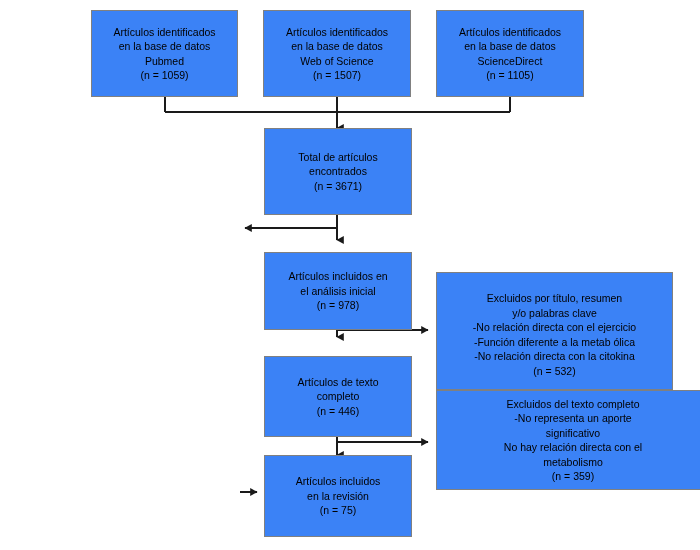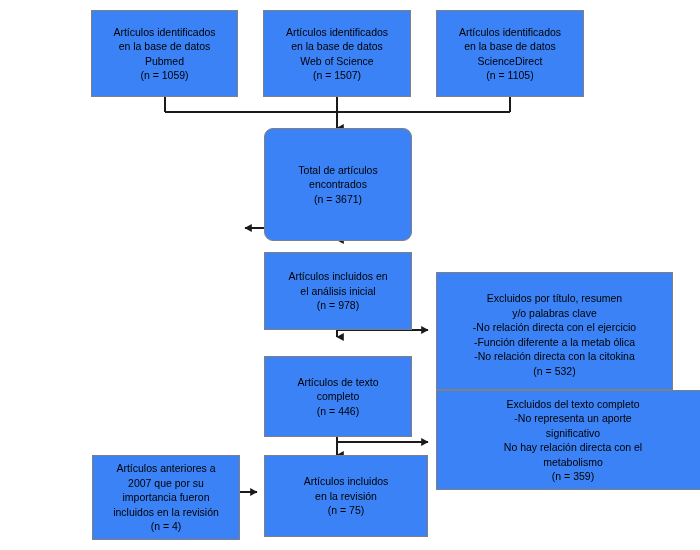--- a/index.html
+++ b/index.html
@@ -100,21 +100,21 @@
   <div class="node" style="left:263px; top:10px;  width:148px; height:87px;">Artículos identificados
 en la base de datos
 Web of Science
 (n = 1507)</div>
 
   <div class="node" style="left:436px; top:10px;  width:148px; height:87px;">Artículos identificados
 en la base de datos
 ScienceDirect
 (n = 1105)</div>
 
-  <div class="node" style="left:264px; top:128px; width:148px; height:113px;border-radius:9px;">Total de artículos
+  <div class="node" style="left:264px; top:128px; width:148px; height:87px;">Total de artículos
 encontrados
 (n = 3671)</div>
 
 
   <div class="node" style="left:264px; top:240px; width:148px; height:78px;margin-top:12px;">Artículos incluidos en
 el análisis inicial
 (n = 978)</div>
 
   <div class="node pad-top" style="left:436px; top:272px; width:237px; height:118px;">Excluidos por título, resumen
 y/o palabras clave
@@ -127,23 +127,18 @@
 completo
 (n = 446)</div>
 
   <div class="node" style="left:436px; top:390px; width:274px; height:100px;">Excluidos del texto completo
 -No representa un aporte
 significativo
 No hay relación directa con el
 metabolismo
 (n = 359)</div>
 
-  <div class="node" style="left:92px;  top:455px; width:148px; height:85px;">Artículos anteriores a
-2007 que por su
-importancia fueron
-incluidos en la revisión
-(n = 4)</div>
 
-  <div class="node" style="left:264px; top:455px; width:164px; height:82px;">Artículos incluidos
+  <div class="node" style="left:264px; top:455px; width:148px; height:82px;">Artículos incluidos
 en la revisión
 (n = 75)</div>
 
 </div>
 
 </body></html>

